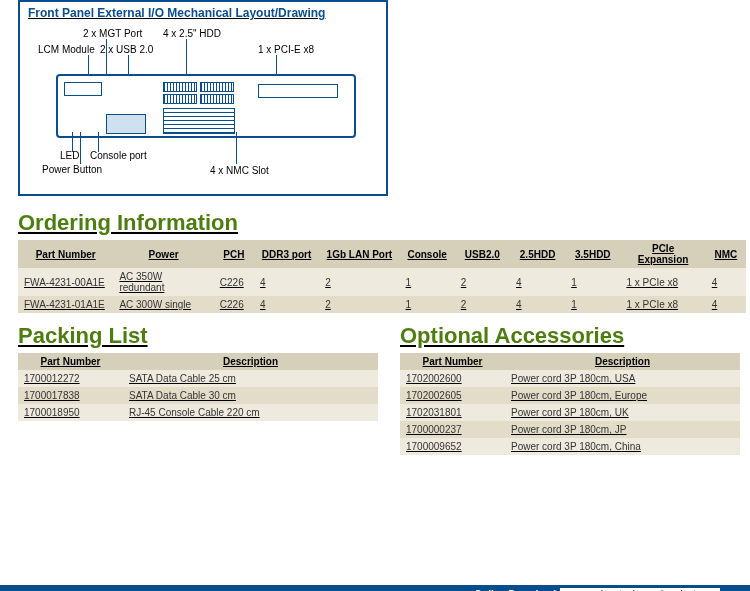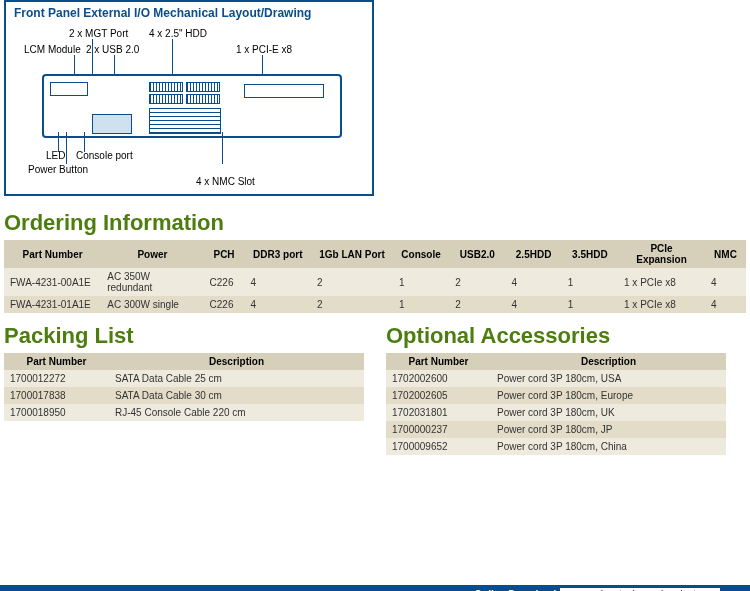--- a/index.html
+++ b/index.html
@@ -4,21 +4,21 @@
 <style>
   * { box-sizing: border-box; }
   body {
     margin: 0;
     font-family: Arial, Helvetica, sans-serif;
     font-size: 10px;
     color: #000;
     width: 750px;
     background: #fff;
   }
-  .page { padding: 0 4px 0 4px; }
+  .page { padding: 0 4px 0 18px; text-decoration: underline; }
   .diagram-box {
     border: 2px solid #0a4d8c;
     width: 370px;
     padding: 4px 8px 10px 8px;
     margin-bottom: 14px;
   }
   .diagram-title {
     font-family: Arial, sans-serif;
     font-weight: bold;
     font-size: 12px;
@@ -111,21 +111,21 @@
 <div class="page">
 
   <div class="diagram-box">
     <div class="diagram-title">Front Panel External I/O Mechanical Layout/Drawing</div>
     <div class="diagram-area">
 
       <span class="lbl" style="left:55px; top:4px;">2 x MGT Port</span>
       <span class="lbl" style="left:135px; top:4px;">4 x 2.5" HDD</span>
       <span class="lbl" style="left:10px; top:20px;">LCM Module</span>
       <span class="lbl" style="left:72px; top:20px;">2 x USB 2.0</span>
-      <span class="lbl" style="left:222px; top:20px;">1 x PCI-E x8</span>
+      <span class="lbl" style="left:230px; top:20px;">1 x PCI-E x8</span>
 
       <div class="leader" style="left:78px; top:15px; height:40px;"></div>
       <div class="leader" style="left:158px; top:15px; height:40px;"></div>
       <div class="leader" style="left:60px; top:31px; height:24px;"></div>
       <div class="leader" style="left:100px; top:31px; height:24px;"></div>
       <div class="leader" style="left:248px; top:31px; height:24px;"></div>
 
       <div class="server-chassis">
         <div class="chassis-bay" style="left:6px; top:6px; width:38px; height:14px;"></div>
         <div class="chassis-bay" style="left:48px; top:38px; width:40px; height:20px; background:#cfe0ef;"></div>
@@ -138,21 +138,21 @@
       </div>
 
       <div class="leader" style="left:44px; top:108px; height:20px;"></div>
       <div class="leader" style="left:70px; top:108px; height:20px;"></div>
       <div class="leader" style="left:52px; top:108px; height:32px;"></div>
       <div class="leader" style="left:208px; top:108px; height:32px;"></div>
 
       <span class="lbl" style="left:32px; top:126px;">LED</span>
       <span class="lbl" style="left:62px; top:126px;">Console port</span>
       <span class="lbl" style="left:14px; top:140px;">Power Button</span>
-      <span class="lbl" style="left:182px; top:152px;">4 x NMC Slot</span>
+      <span class="lbl" style="left:182px; top:141px;">4 x NMC Slot</span>
     </div>
   </div>
 
   <h2 class="section">Ordering Information</h2>
   <table>
     <colgroup>
       <col style="width:95px">
         <col style="width:100px">
         <col style="width:40px">
         <col style="width:65px">

